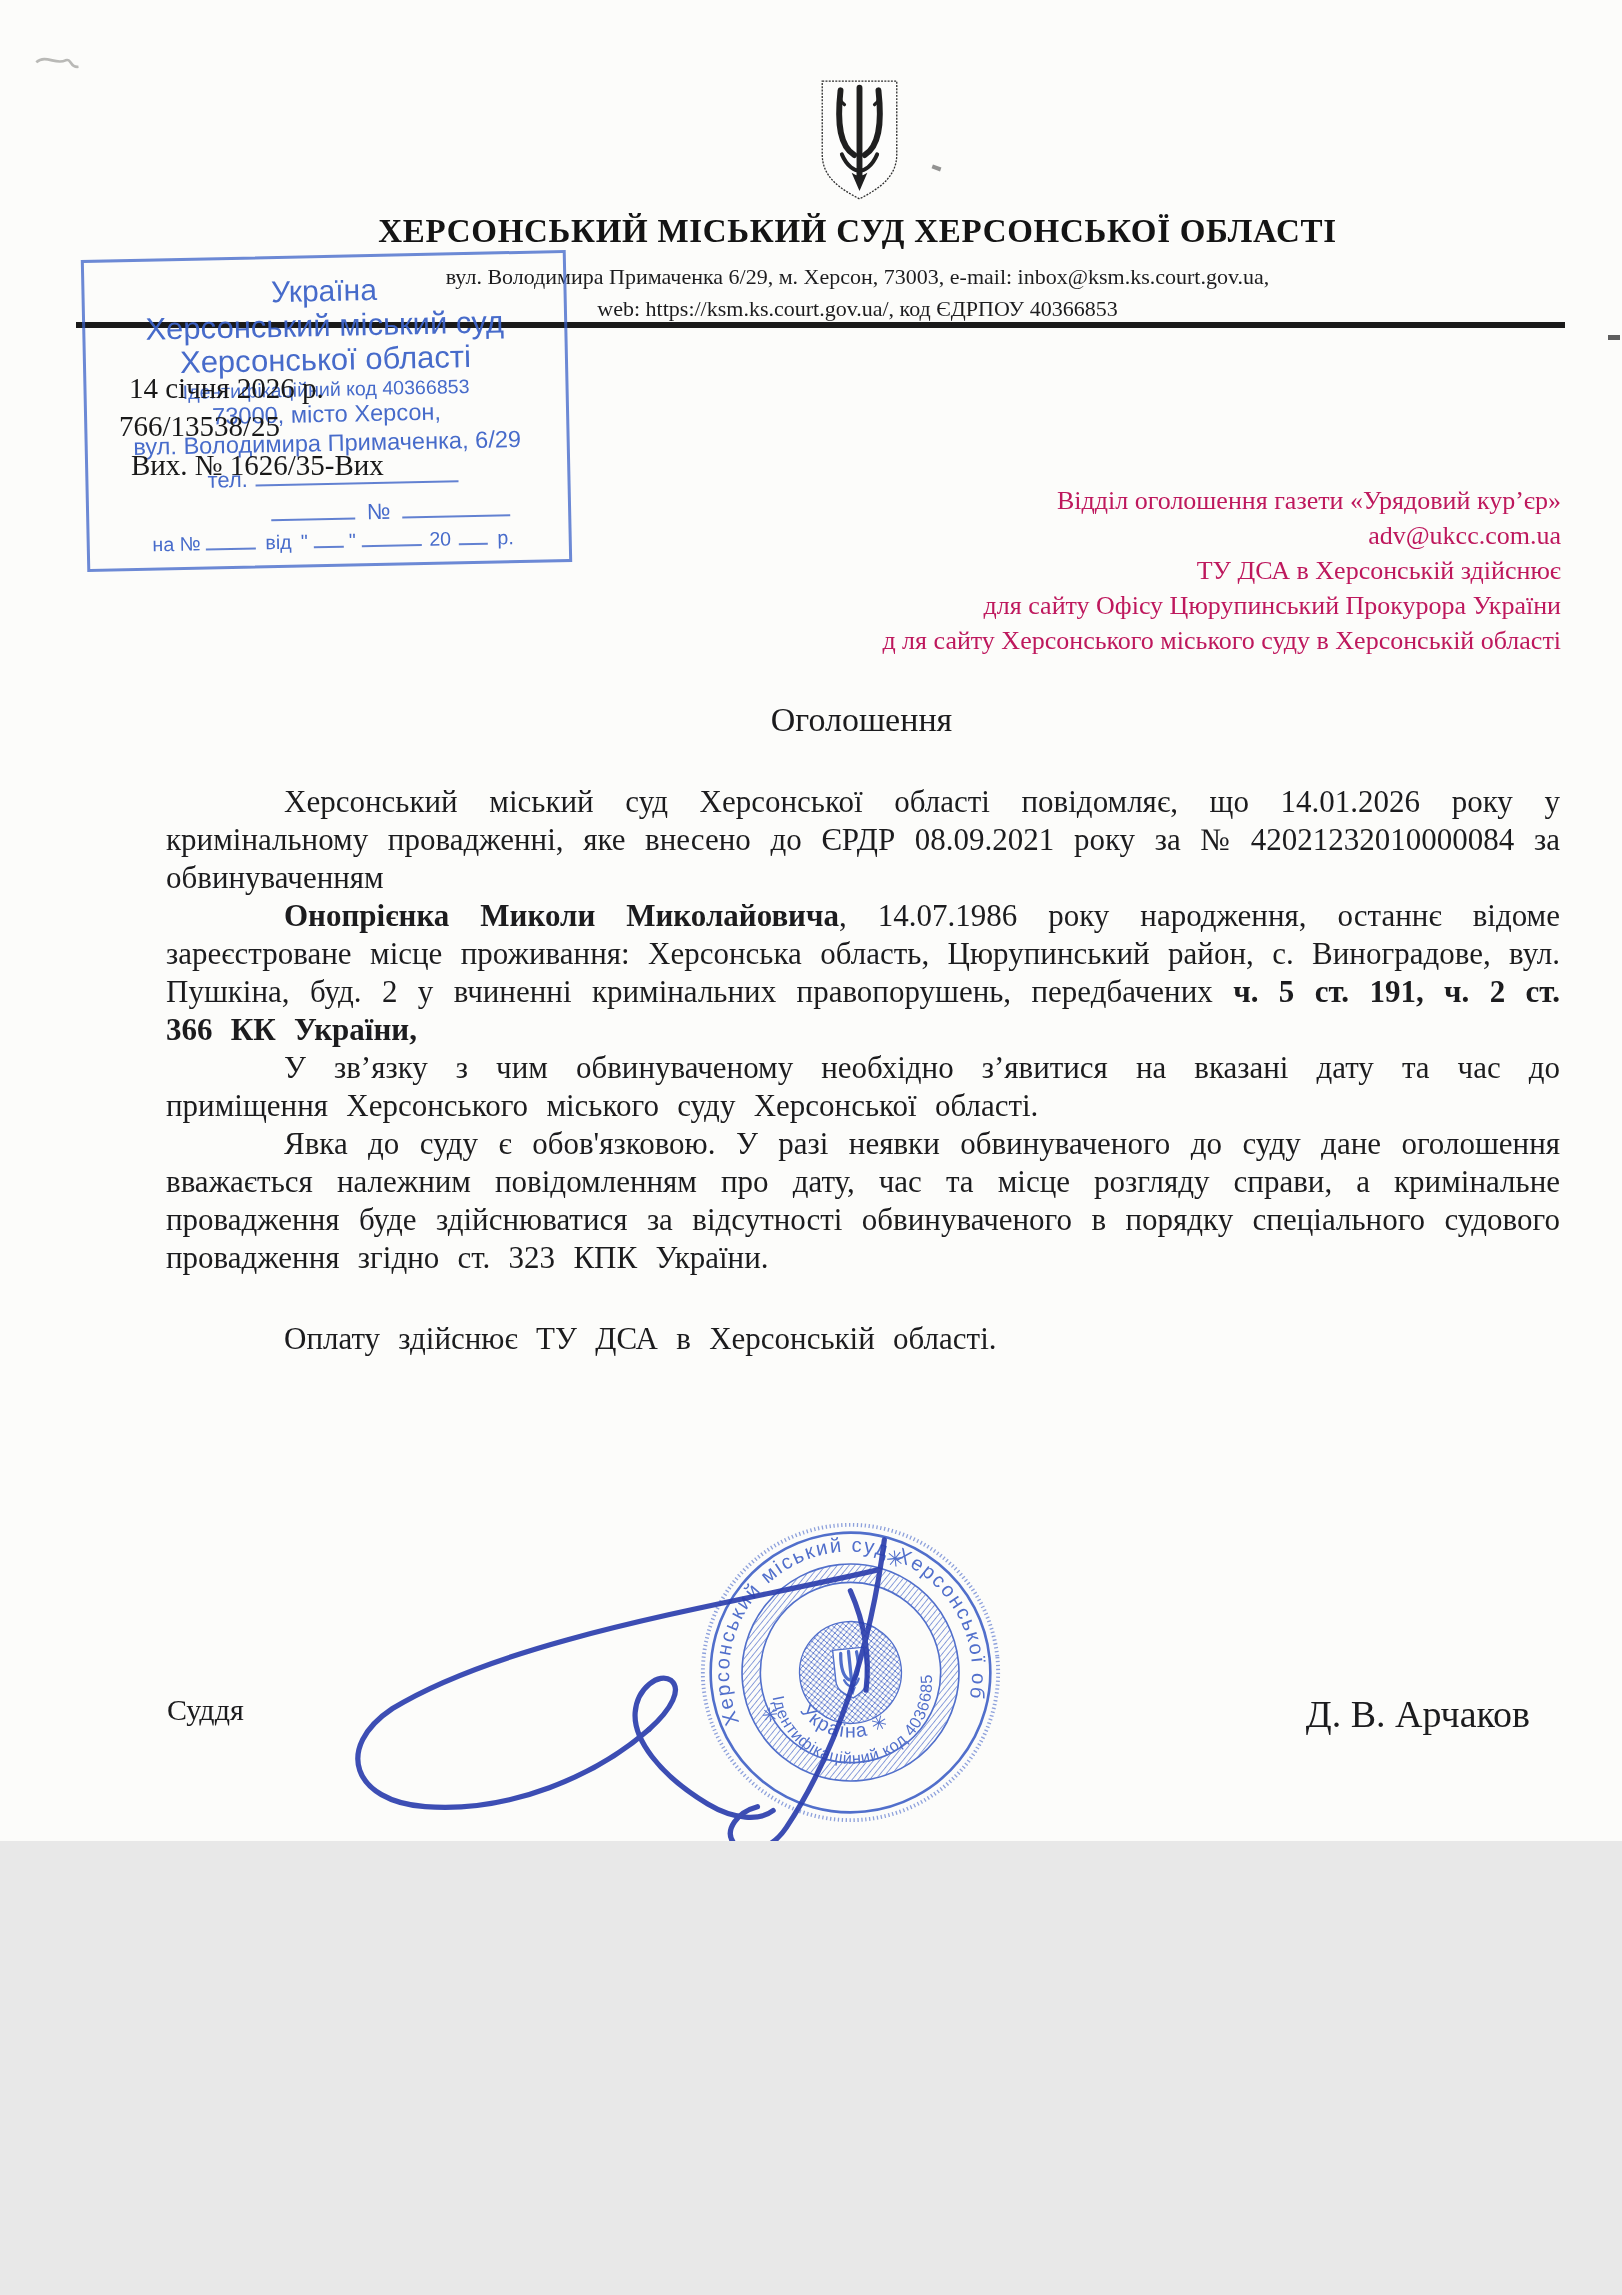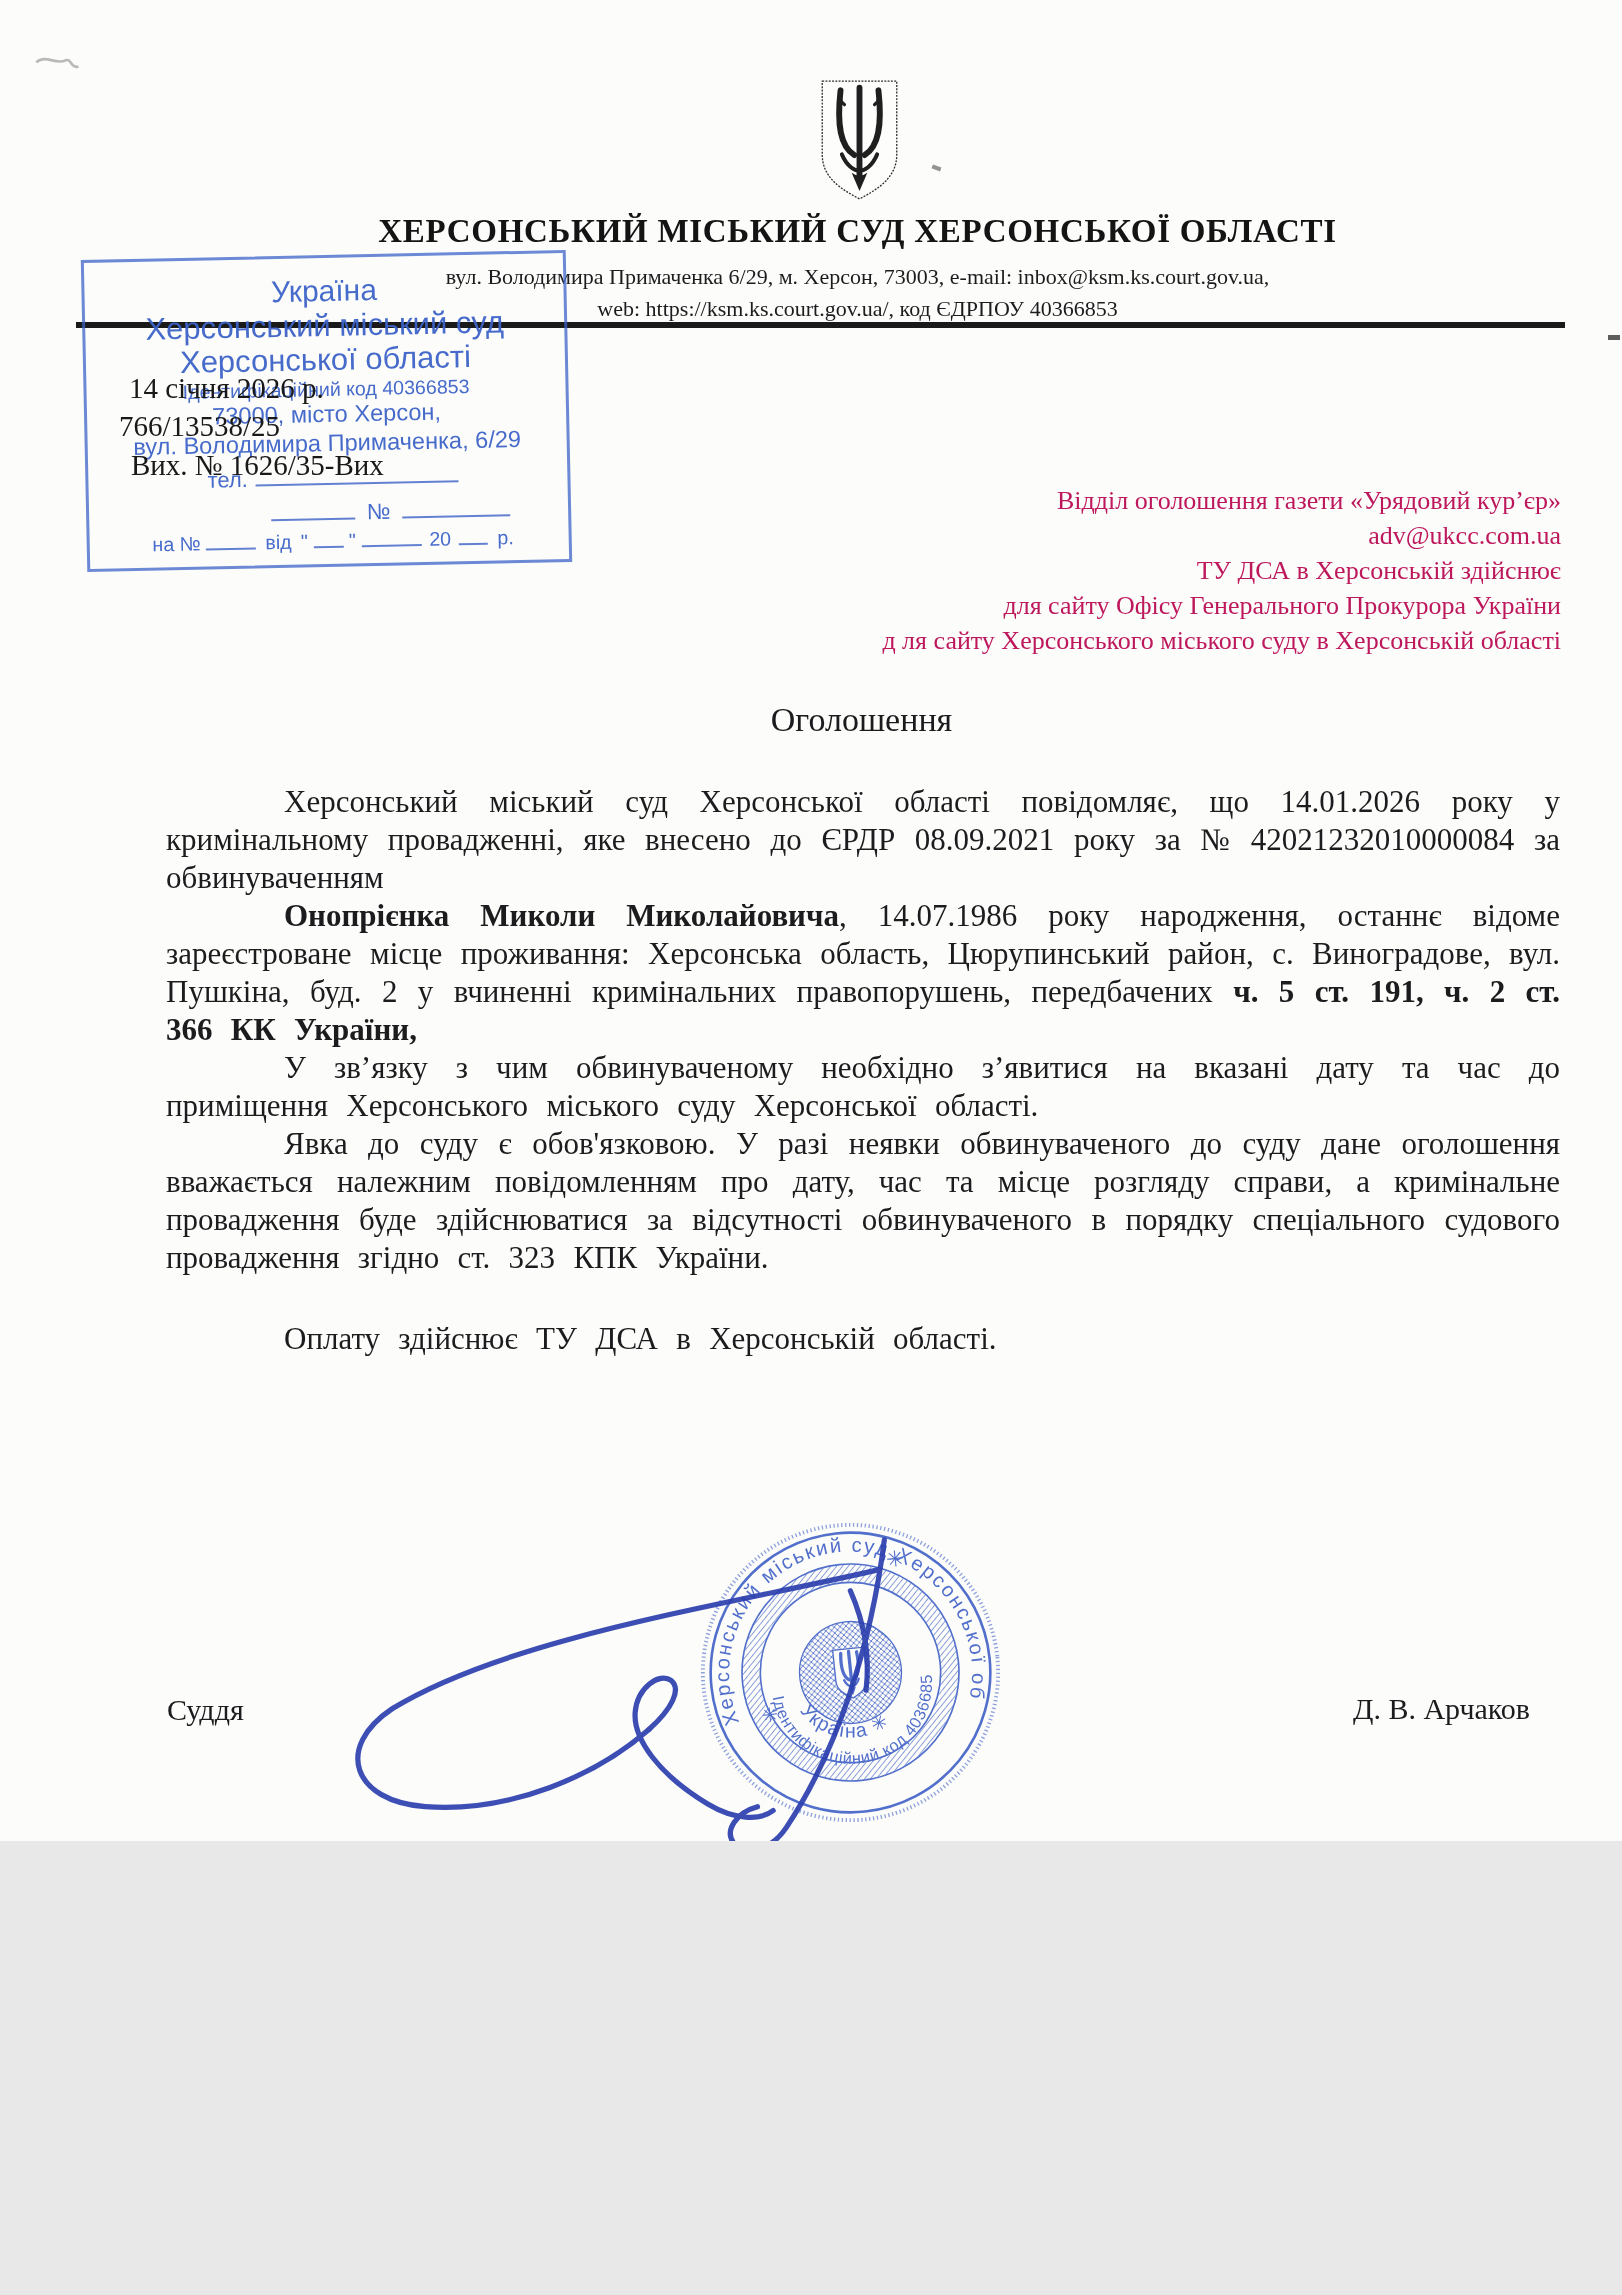--- a/index.html
+++ b/index.html
@@ -38,21 +38,21 @@
   .recipients{top:483px;right:62px;text-align:right;font-size:26px;line-height:35px;color:#be185d;}
   
   .doc-title{left:105px;top:701px;width:1513px;text-align:center;font-size:34px;color:#1b1b1d;}
   .body-text{left:166px;top:783px;width:1394px;font-size:31px;line-height:38px;
              text-align:justify;word-spacing:.34em;color:#1c1c1e;}
   .body-text p{margin:0;text-indent:118px;}
   .body-text p.pay{margin-top:43px;}
   .b{font-weight:bold;}
   
   .judge-label{left:167px;top:1693px;font-size:30px;}
-  .judge-name{right:93px;top:1692px;font-size:30px;text-align:right;}
+  .judge-name{right:93px;top:1692px;font-size:38px;text-align:right;}
   
   .sealwrap{left:695px;top:1517px;width:311px;height:311px;}
   .sigwrap{left:314px;top:1512px;width:641px;height:380px;}
   
   .footer{left:995px;top:2176px;width:628px;text-align:center;
           font-family:"Liberation Sans",sans-serif;color:#202020;}
   .f-l1,.f-l2{font-size:20px;line-height:24px;}
   .barcode{width:496px;height:23.6px;margin:5.2px auto 0;display:flex;align-items:stretch;}
   .barcode i{display:block;background:#161616;height:100%;}
   .barcode s{display:block;height:100%;}
@@ -114,21 +114,21 @@
   </div>
 
   <div class="abs meta meta-date">14 січня 2026 р.</div>
   <div class="abs meta meta-case">766/13538/25</div>
   <div class="abs meta meta-out">Вих. № 1626/35-Вих</div>
 
   <div class="abs recipients">
     <div>Відділ оголошення газети «Урядовий кур’єр»</div>
     <div>adv@ukcc.com.ua</div>
     <div>ТУ ДСА в Херсонській здійснює</div>
-    <div>для сайту Офісу Генерального Прокурора України</div>
+    <div>для сайту Офісу Цюрупинський Прокурора України</div>
     <div>д ля сайту Херсонського міського суду в Херсонській області</div>
   </div>
 
   <div class="abs doc-title">Оголошення</div>
 
   <div class="abs body-text">
     <p>Херсонський міський суд Херсонської області повідомляє, що 14.01.2026 року у кримінальному провадженні, яке внесено до ЄРДР 08.09.2021 року за № 42021232010000084 за обвинуваченням</p>
     <p><span class="b">Онопрієнка Миколи Миколайовича</span><span>, 14.07.1986 року народження, останнє відоме зареєстроване місце проживання: Херсонська область, Цюрупинський район, с. Виноградове, вул. Пушкіна, буд. 2 у вчиненні кримінальних правопорушень, передбачених </span><span class="b">ч. 5 ст. 191, ч. 2 ст. 366 КК України,</span></p>
     <p>У зв’язку з  чим обвинуваченому необхідно з’явитися на вказані дату та час до приміщення Херсонського міського суду Херсонської області.</p>
     <p>Явка до суду є обов'язковою. У разі неявки обвинуваченого до суду дане оголошення вважається належним повідомленням про дату, час та місце розгляду справи, а кримінальне провадження буде здійснюватися за відсутності обвинуваченого в порядку спеціального судового провадження згідно ст. 323 КПК України.</p>

